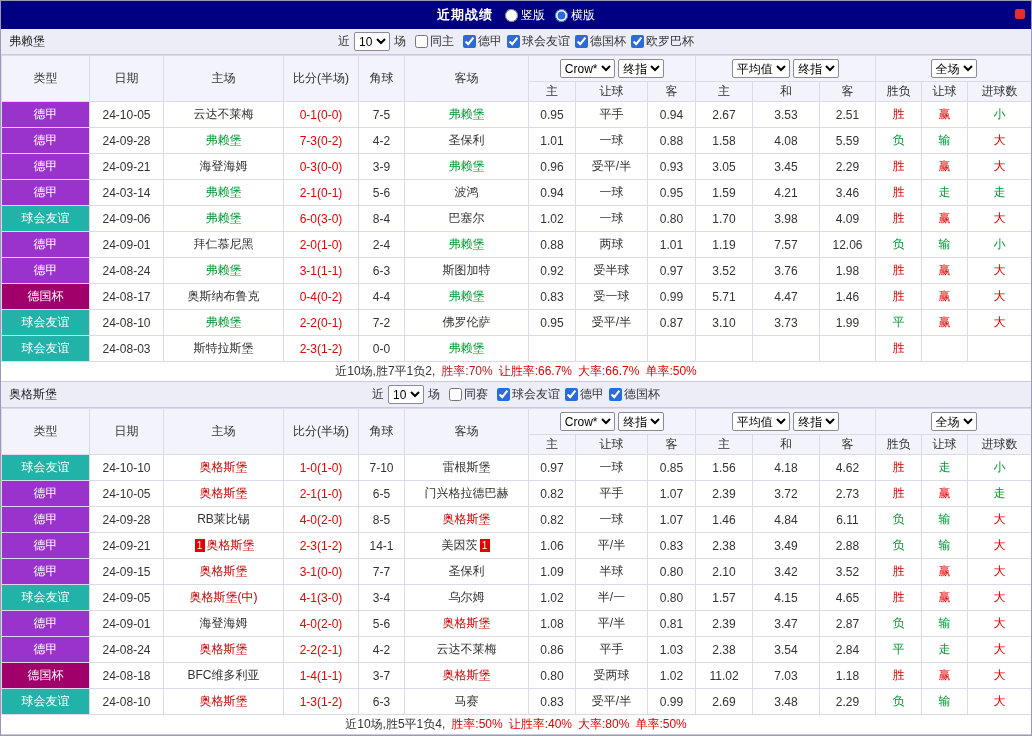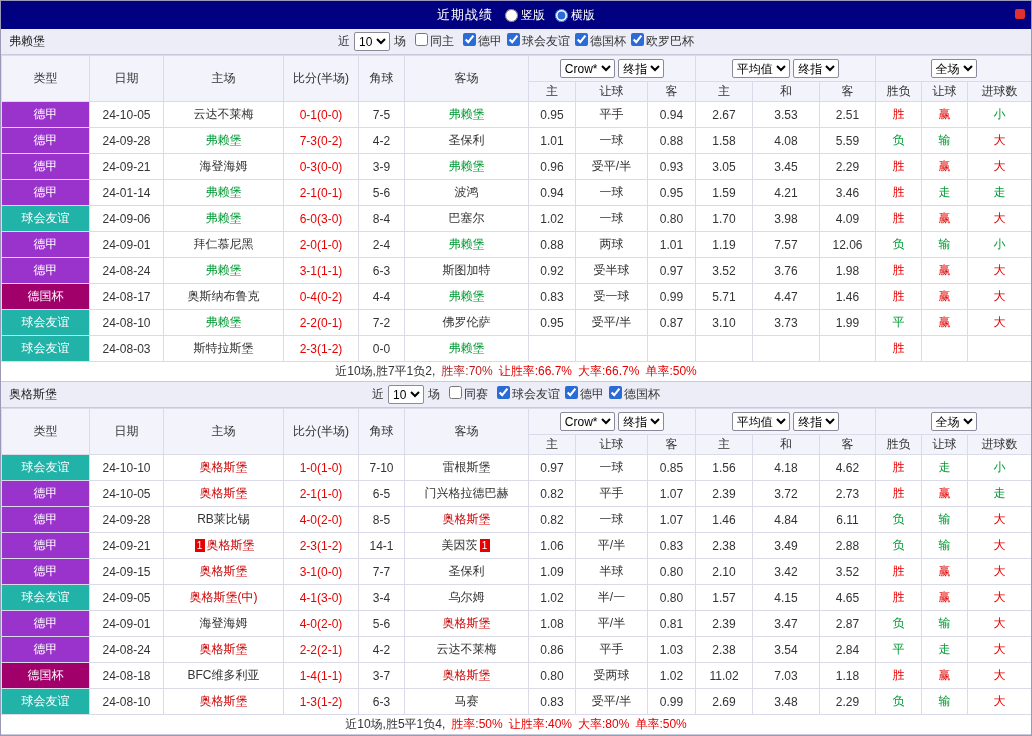--- a/index.html
+++ b/index.html
@@ -7,34 +7,34 @@
   body {
     width:1032px; height:736px;
     font-family:"Liberation Sans","DejaVu Sans",sans-serif;
     font-size:12px; color:#333; background:#fff;
   }
   .page { width:1032px; height:736px; border:1px solid #9a9ab8; display:flex; flex-direction:column; overflow:hidden; }
   .topbar {
     height:28px; min-height:28px; background:#000080; color:#fff;
     display:flex; align-items:center; justify-content:center; gap:12px; position:relative;
   }
-  .topbar-title { font-weight:normal; font-size:13px; letter-spacing:1px; }
+  .topbar-title { font-weight:bold; font-size:13px; letter-spacing:1px; }
   .radio-group { display:flex; align-items:flex-start; gap:10px; }
   .radio-label { display:inline-flex; align-items:center; gap:3px; cursor:pointer; }
   input[type=radio], input[type=checkbox] { accent-color:#2b6bd8; margin:0; width:13px; height:13px; }
   .corner-icon { position:absolute; right:6px; top:8px; width:10px; height:10px; background:#e03030; border-radius:2px; cursor:pointer; }
 
   .section-bar {
     height:26px; min-height:26px; background:#EDEDF8; border-bottom:1px solid #c9c9dc;
     display:flex; align-items:center; position:relative;
   }
   .team-name { position:absolute; left:8px; color:#222; }
   .filters { margin:0 auto; display:flex; align-items:center; gap:4px; }
   select { font-size:12px; height:19px; border:1px solid #8a8a9a; background:#fff; border-radius:2px; }
-  .chk { display:inline-flex; gap:2px; margin-left:5px; cursor:pointer; }
+  .chk { display:inline-flex; align-items:center; gap:2px; margin-left:5px; cursor:pointer; }
 
   table.stats { width:100%; border-collapse:collapse; table-layout:fixed; }
   .stats th, .stats td { border:1px solid #DADAE8; text-align:center; white-space:nowrap; overflow:hidden; padding:0 1px; }
   .stats thead th { background:#F3F3FB; font-weight:normal; color:#333; }
   .stats thead tr.sel-row th { height:26px; }
   .stats thead tr.lbl-row th { height:20px; }
   .stats tbody td { height:26px; background:#fff; }
   .type-cell { color:#fff; }
   .card-badge {
     display:inline-block; background:#e60000; color:#fff; font-size:10px;
@@ -185,21 +185,21 @@
               <td class="odds-cell">0.93</td>
               <td class="odds-cell">3.05</td>
               <td class="odds-cell">3.45</td>
               <td class="odds-cell">2.29</td>
               <td class="result-cell" style="color: rgb(230, 0, 0);">胜</td>
               <td class="result-cell" style="color: rgb(230, 0, 0);">赢</td>
               <td class="result-cell" style="color: rgb(230, 0, 0);">大</td>
             </tr>
             <tr>
               <td class="type-cell" style="background: rgb(153, 51, 204);">德甲</td>
-              <td class="date-cell">24-01-14</td>
+              <td class="date-cell">24-03-14</td>
               <td class="team-cell"><span style="color: rgb(0, 153, 51);">弗赖堡</span></td>
               <td class="score-cell" style="color: rgb(230, 0, 0);">2-1(0-1)</td>
               <td class="corner-cell">5-6</td>
               <td class="team-cell"><span>波鸿</span></td>
               <td class="odds-cell">0.94</td>
               <td class="odds-cell">一球</td>
               <td class="odds-cell">0.95</td>
               <td class="odds-cell">1.59</td>
               <td class="odds-cell">4.21</td>
               <td class="odds-cell">3.46</td>

